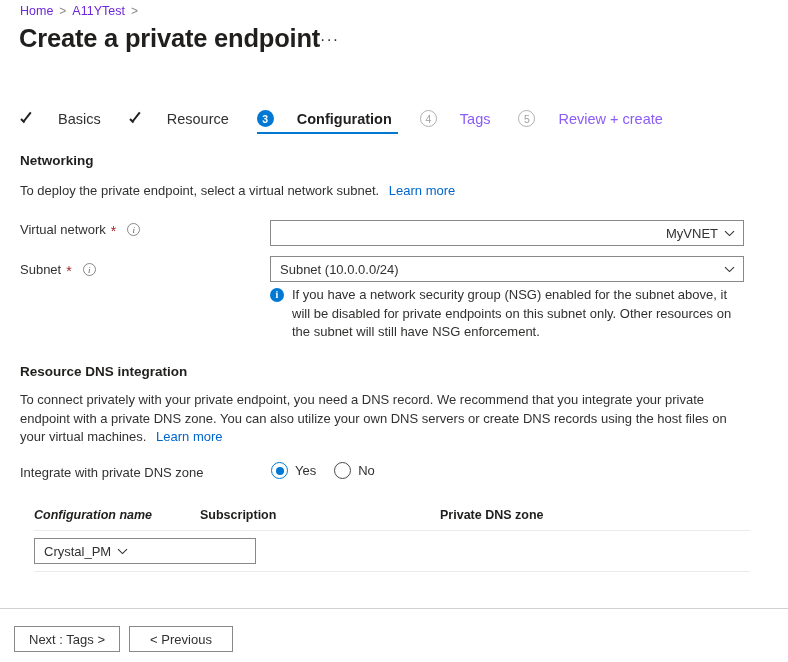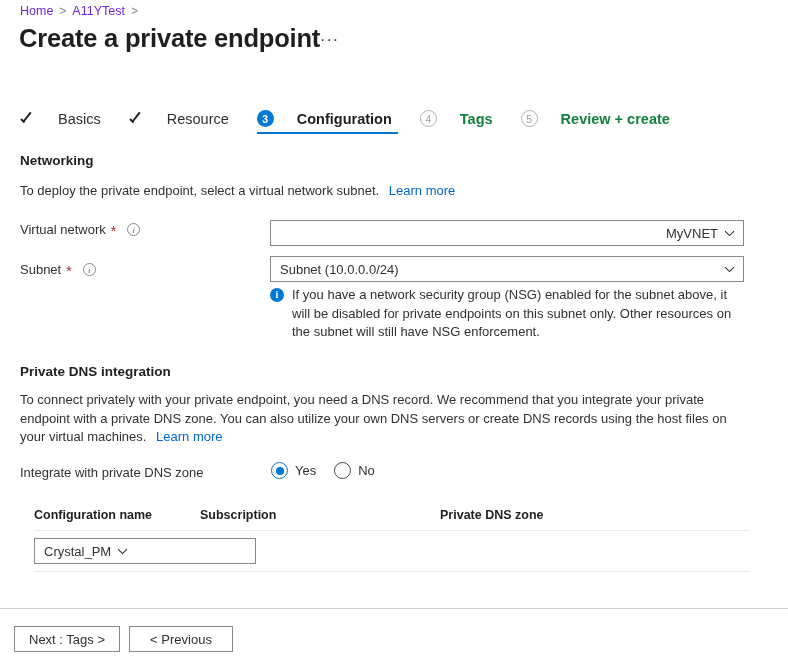--- a/index.html
+++ b/index.html
@@ -78,21 +78,21 @@
     padding: 0 14px 7px 0;
     margin-right: 14px;
     position: relative;
     cursor: pointer;
     font-size: 14.5px;
   }
   .step .label { white-space: nowrap; }
   .step.done .label { color: #323130; }
   .step.active .label { color: #201f1e; font-weight: 700; }
   .step.todo { cursor: default; }
-  .step.todo .label { color: #15803d; font-weight: bold; }
+  .step.todo .label { color: #8b5cf6; }
 
   .check {
     width: 15px;
     height: 15px;
     display: inline-block;
     position: relative;
   }
   .check::before {
     content: "";
     position: absolute;
@@ -301,21 +301,21 @@
     color: #201f1e;
     padding-bottom: 8px;
     border-bottom: 1px solid #edebe9;
   }
   .tbl-row {
     display: flex;
     align-items: center;
     height: 40px;
     border-bottom: 1px solid #edebe9;
   }
-  .col-name  { width: 166px; flex: none; }
+  .col-name  { width: 166px; flex: none; font-style: italic; }
   .col-sub   { width: 240px; flex: none; }
   .col-zone  { width: 310px; flex: none; }
   .cell-text {
     font-size: 13px;
     color: #323130;
     white-space: nowrap;
     overflow: hidden;
     text-overflow: ellipsis;
     padding-right: 10px;
     width: 148px;
@@ -447,21 +447,21 @@
         <path d="M1 3.2 L5.5 7.6 L10 3.2" fill="none" stroke="#323130" stroke-width="1.1"></path>
       </svg>
   </span>
 </div>
 
 <div class="info-msg" style="left:270px; top:286px; width:474px;">
   <span class="info-filled">i</span>
   <span>If you have a network security group (NSG) enabled for the subnet above, it will be disabled for private endpoints on this subnet only. Other resources on the subnet will still have NSG enforcement.</span>
 </div>
 
-<div class="section-heading" style="left:20px; top:364px;">Private DNS integration</div>
+<div class="section-heading" style="left:20px; top:364px;">Resource DNS integration</div>
 
 <div class="body-text" style="left:20px; top:391px; width:716px;">
   <span>To connect privately with your private endpoint, you need a DNS record. We recommend that you integrate your private endpoint with a private DNS zone. You can also utilize your own DNS servers or create DNS records using the host files on your virtual machines.</span>
   <a class="link" style="margin-left:6px;">Learn more</a>
 </div>
 
 <div class="field-label" style="left:20px; top:465px;">
   <span>Integrate with private DNS zone</span>
 </div>
 

